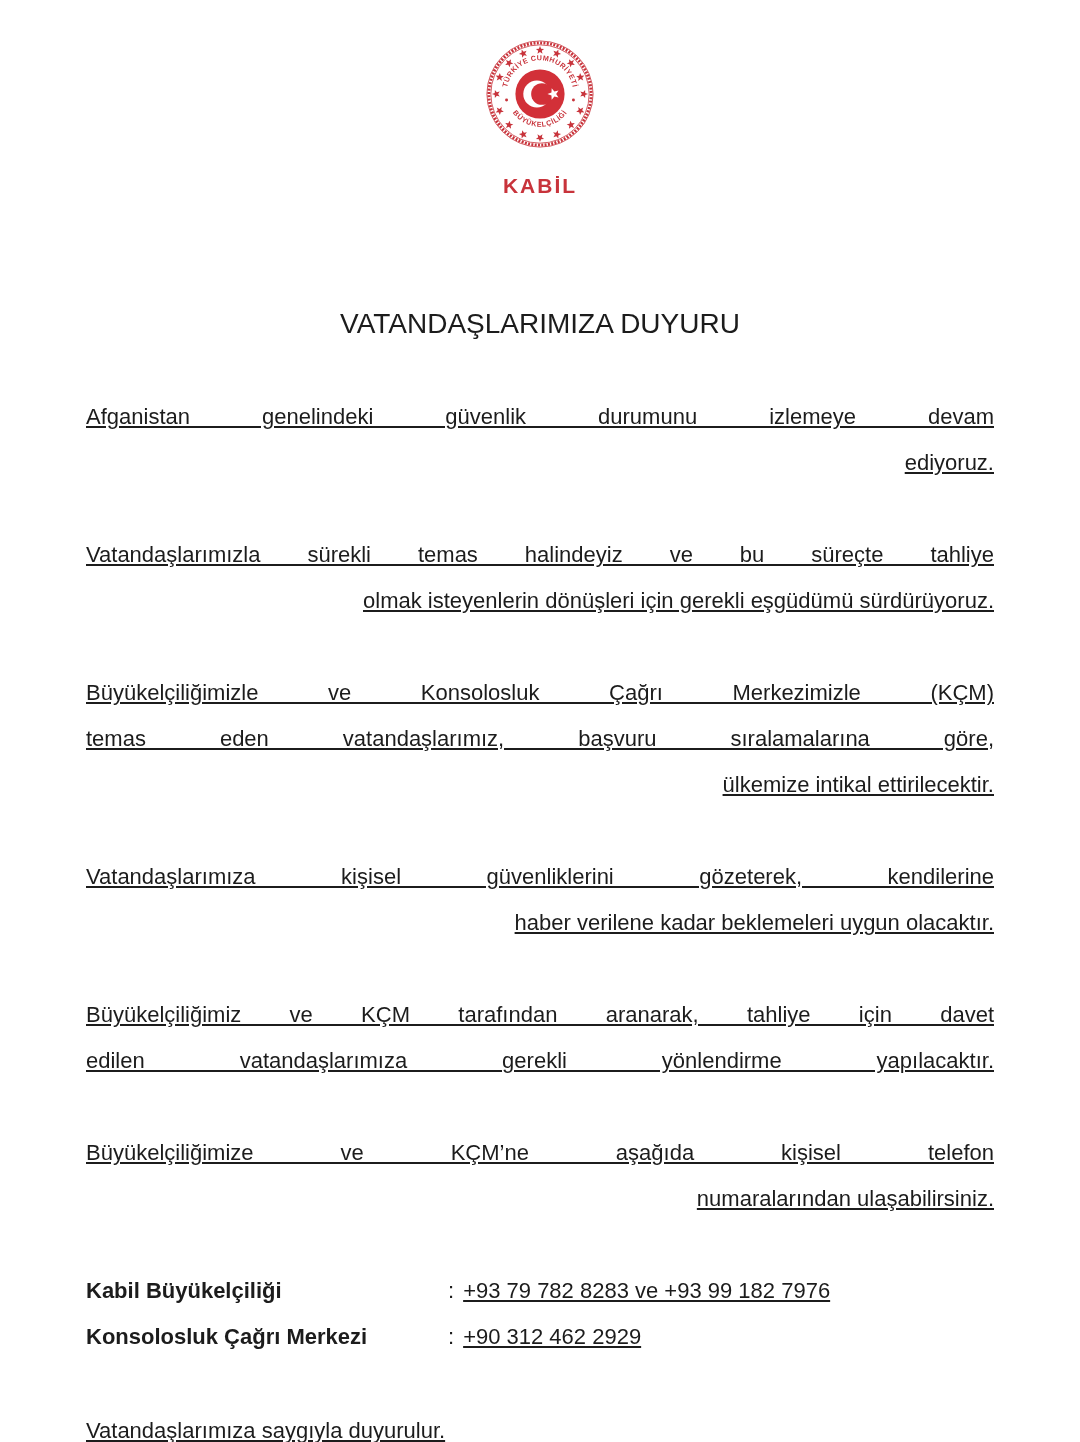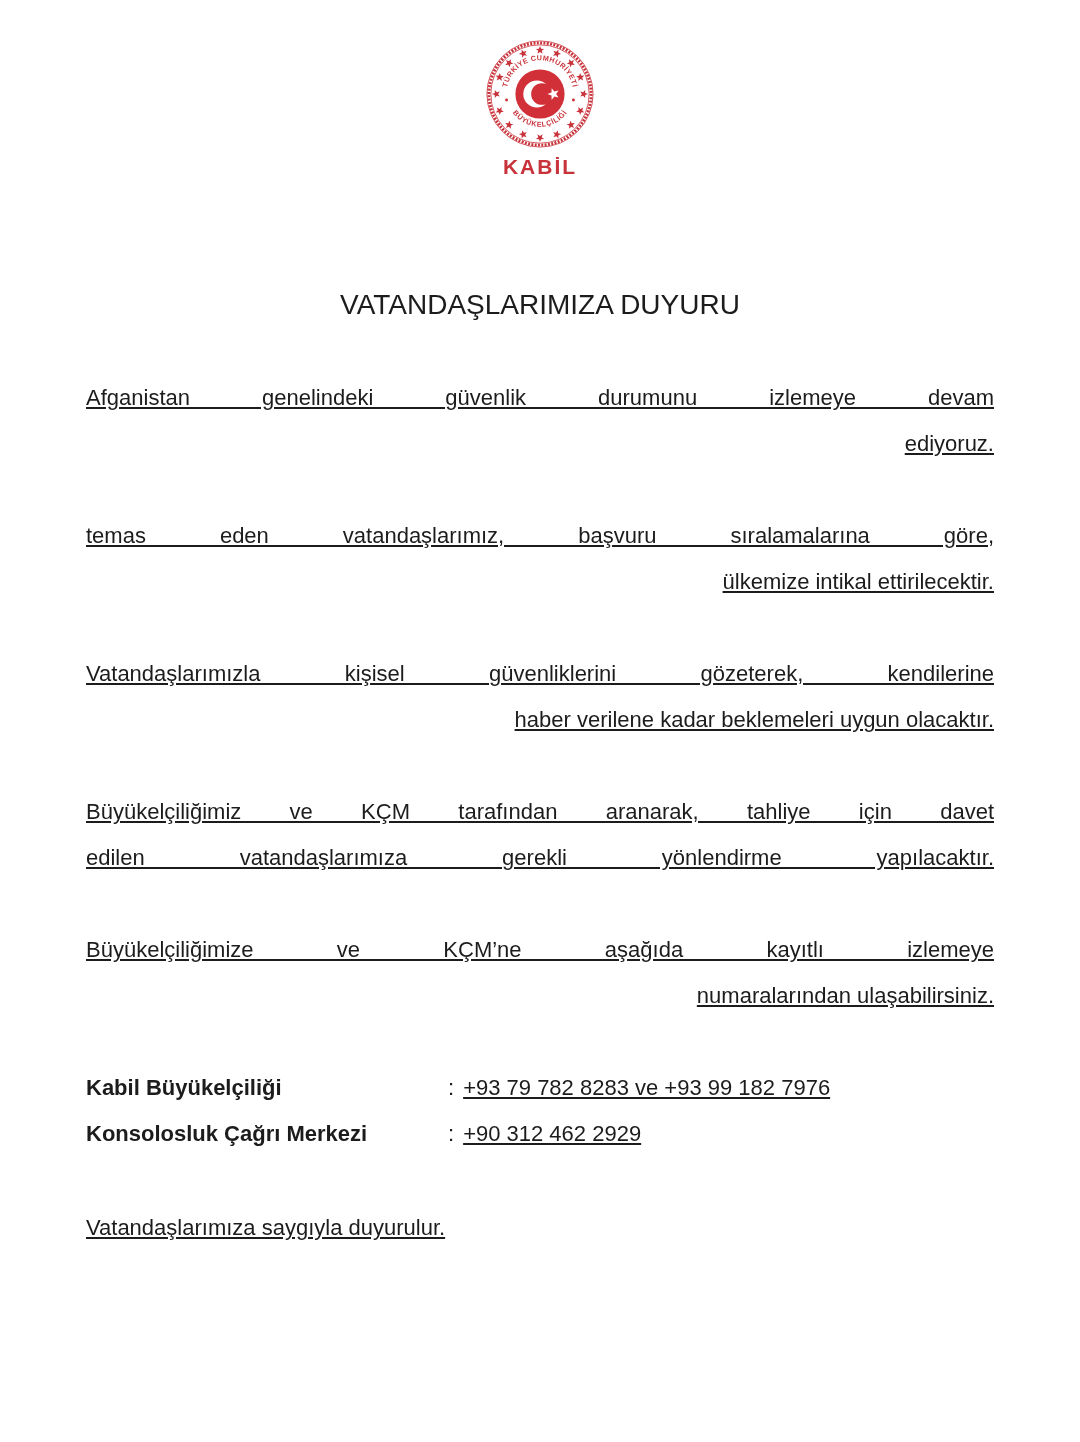--- a/index.html
+++ b/index.html
@@ -11,21 +11,21 @@
     background: #ffffff;
     overflow: hidden;
     font-family: "Liberation Sans", "DejaVu Sans", sans-serif;
     color: #1c1c1c;
     box-sizing: border-box;
     padding-top: 35px;
   }
   .logo-block { text-align: center; }
   .logo-block svg { display: block; margin: 0 auto; }
   .city-label {
-    margin-top: 0;
+    margin-top: 19px;
     text-align: center;
     font-size: 21px;
     font-weight: bold;
     letter-spacing: 2px;
     color: #c8333b;
     line-height: 28px;
   }
   .doc-title {
     margin-top: 104px;
     text-align: center;
@@ -116,38 +116,43 @@
 
   <div class="doc-title">VATANDAŞLARIMIZA DUYURU</div>
 
   <div class="content">
 
     <p class="para">
       <span class="pline j">Afganistan genelindeki güvenlik durumunu izlemeye devam</span>
       <span class="pline l">ediyoruz.</span>
     </p>
 
+    <p class="para">
+      <span class="pline j">Vatandaşlarımızla sürekli temas halindeyiz ve bu süreçte tahliye</span>
+      <span class="pline l">olmak isteyenlerin dönüşleri için gerekli eşgüdümü sürdürüyoruz.</span>
+    </p>
 
     <p class="para">
+      <span class="pline j">Büyükelçiliğimizle ve Konsolosluk Çağrı Merkezimizle (KÇM)</span>
       <span class="pline j">temas eden vatandaşlarımız, başvuru sıralamalarına göre,</span>
       <span class="pline l">ülkemize intikal ettirilecektir.</span>
     </p>
 
     <p class="para">
-      <span class="pline j">Vatandaşlarımızla kişisel güvenliklerini gözeterek, kendilerine</span>
+      <span class="pline j">Vatandaşlarımıza kişisel güvenliklerini gözeterek, kendilerine</span>
       <span class="pline l">haber verilene kadar beklemeleri uygun olacaktır.</span>
     </p>
 
     <p class="para">
       <span class="pline j">Büyükelçiliğimiz ve KÇM tarafından aranarak, tahliye için davet</span>
       <span class="pline j">edilen vatandaşlarımıza gerekli yönlendirme yapılacaktır.</span>
     </p>
 
     <p class="para">
-      <span class="pline j">Büyükelçiliğimize ve KÇM’ne aşağıda kayıtlı izlemeye</span>
+      <span class="pline j">Büyükelçiliğimize ve KÇM’ne aşağıda kişisel telefon</span>
       <span class="pline l">numaralarından ulaşabilirsiniz.</span>
     </p>
 
     <div class="contacts">
       <div class="contact-line">
         <span class="contact-label">Kabil Büyükelçiliği</span><span class="contact-sep">:</span><span class="contact-value">+93 79 782 8283 ve +93 99 182 7976</span>
       </div>
       <div class="contact-line">
         <span class="contact-label">Konsolosluk Çağrı Merkezi</span><span class="contact-sep">:</span><span class="contact-value">+90 312 462 2929</span>
       </div>

